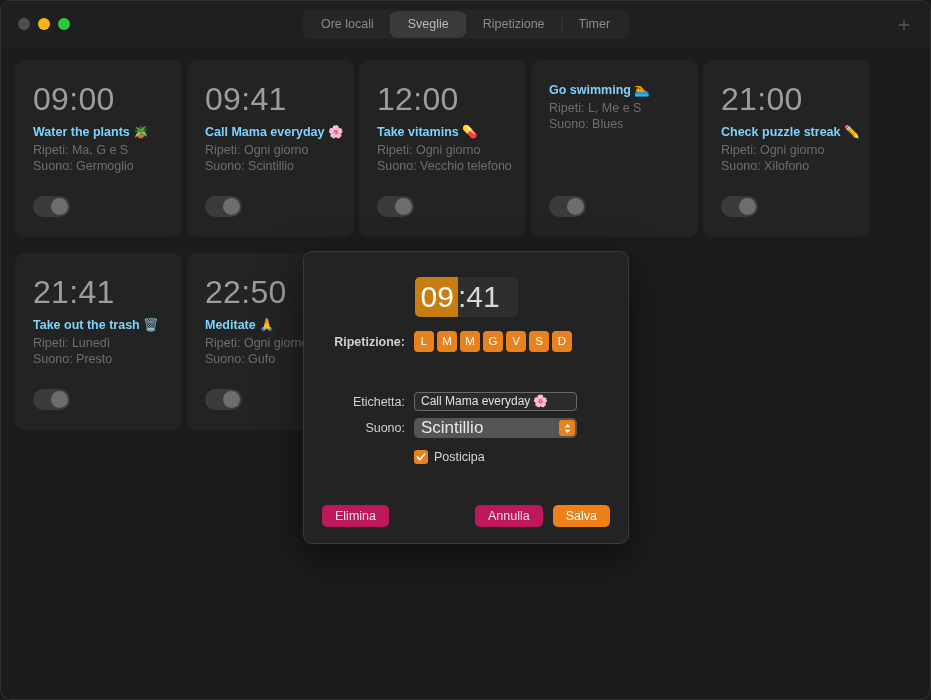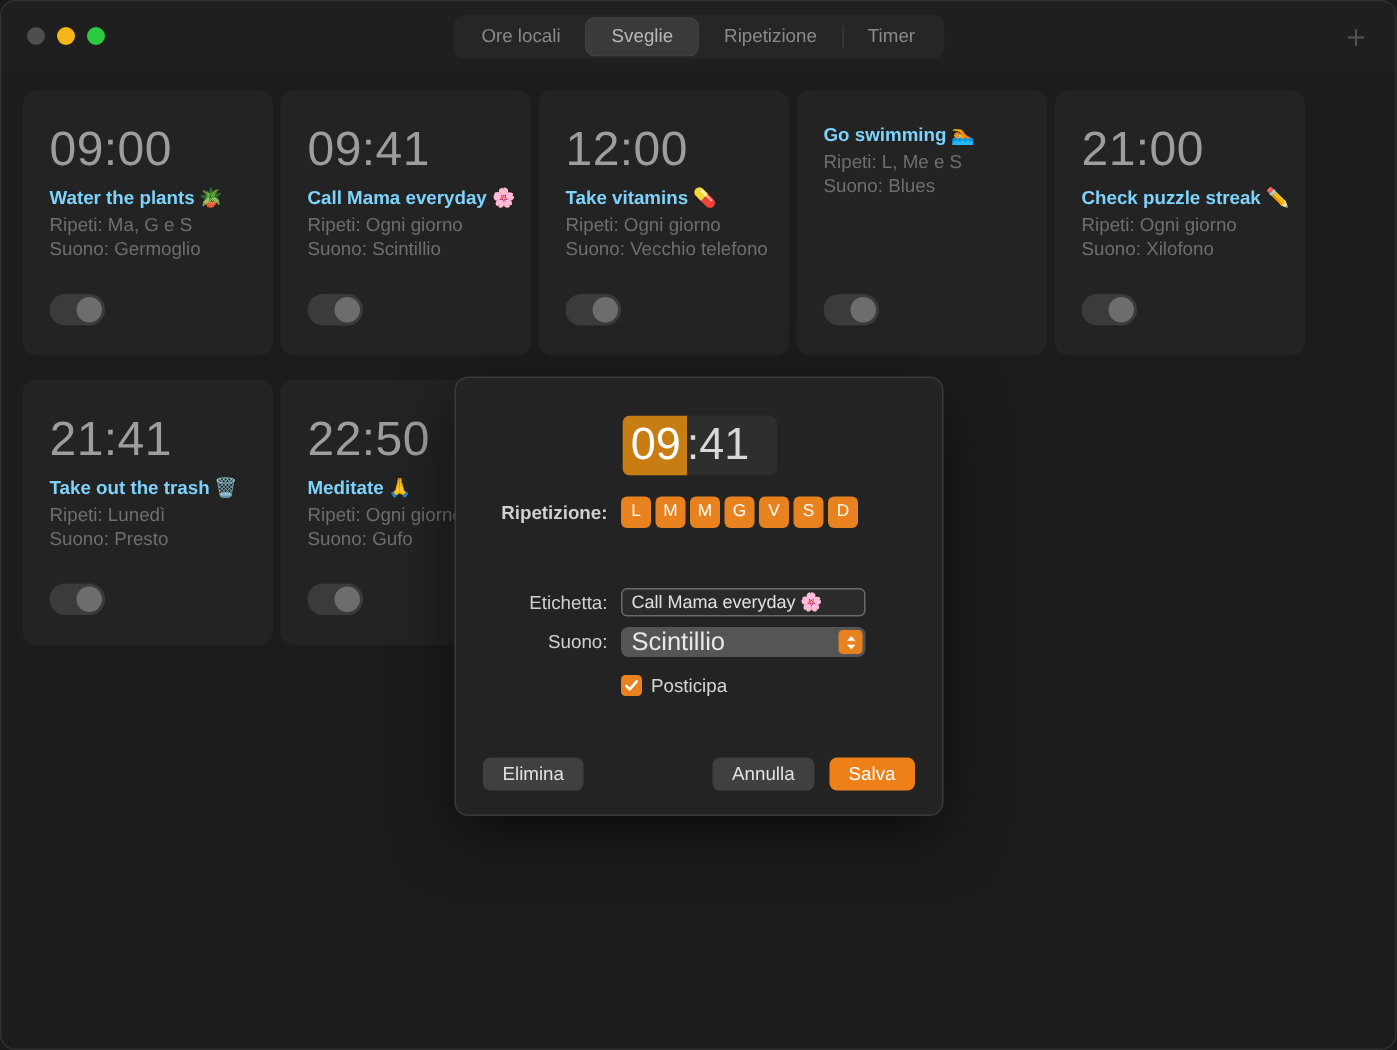--- a/index.html
+++ b/index.html
@@ -249,21 +249,21 @@
     display:flex; align-items:center;
   }
   .btn {
     font-size:12.5px;
     border-radius:5px;
     padding:3px 13px;
     line-height:16px;
     cursor:default;
     white-space:nowrap;
   }
-  .btn.gray { background:#404040; color:#e2e2e2; }
+  .btn.gray { background:#be185d; color:#e2e2e2; }
   .btn.primary { background:#ed8019; color:#ffffff; }
   .spacer { flex:1; }
   .dlg-buttons .btn + .btn { margin-left:10px; }
 </style>
 </head>
 <body>
 
 <div class="window">
 
   <div class="titlebar">

